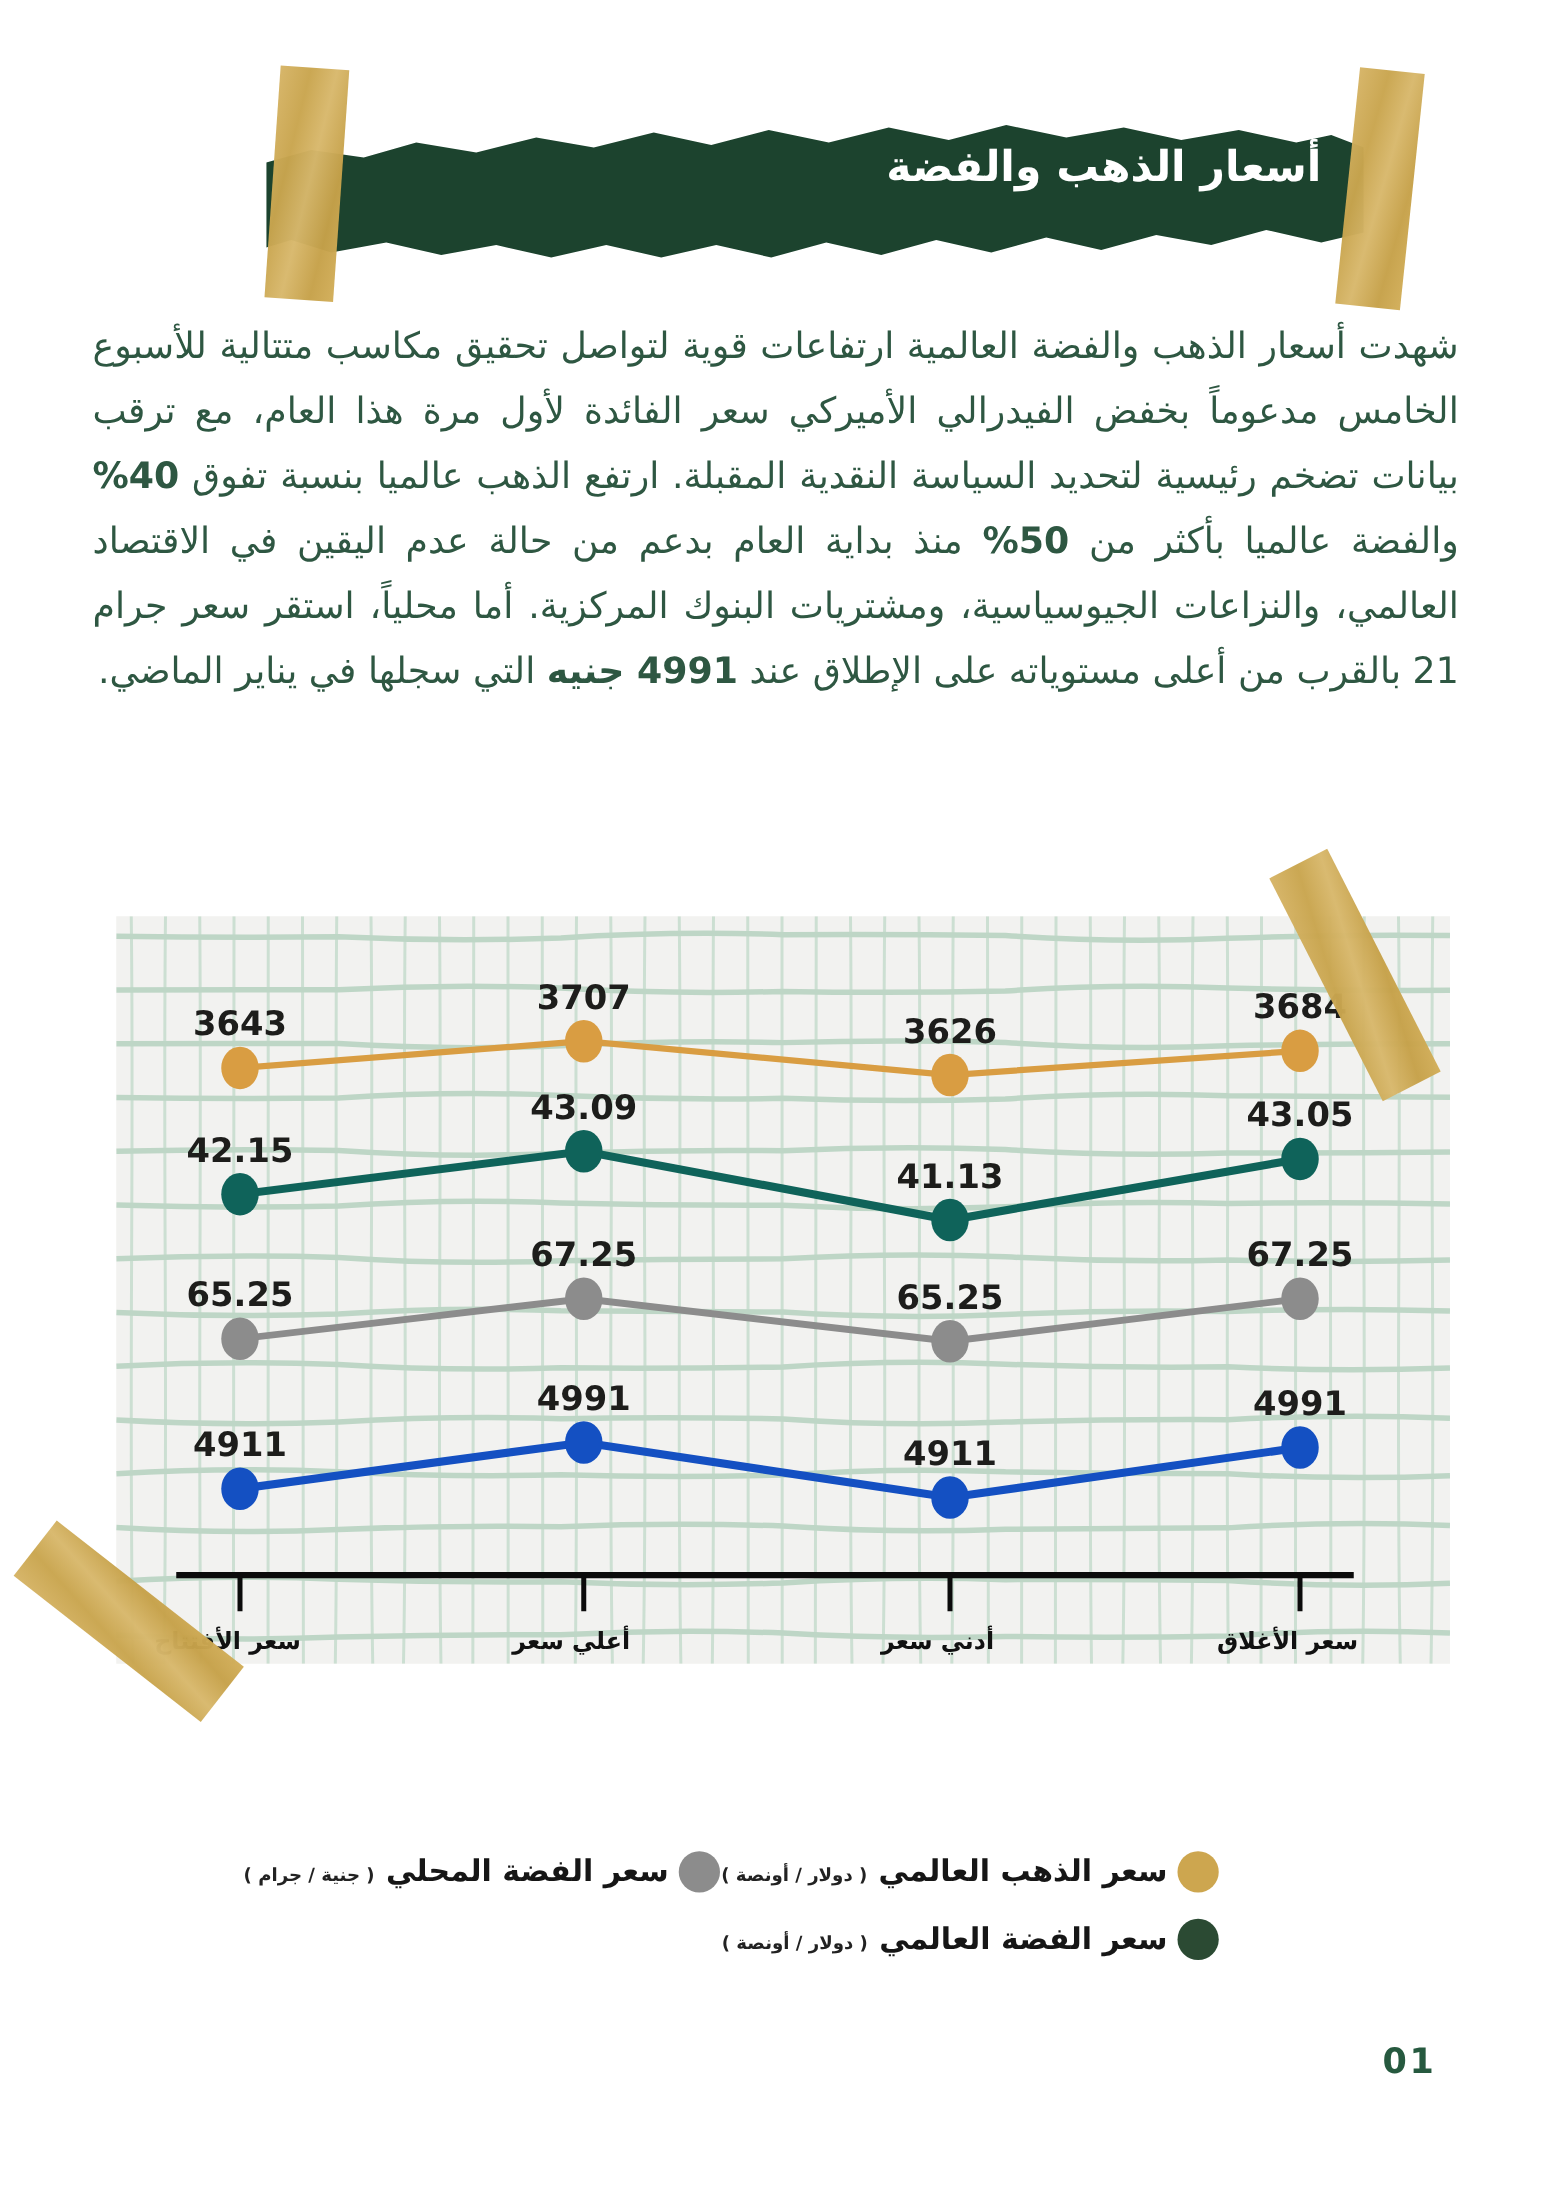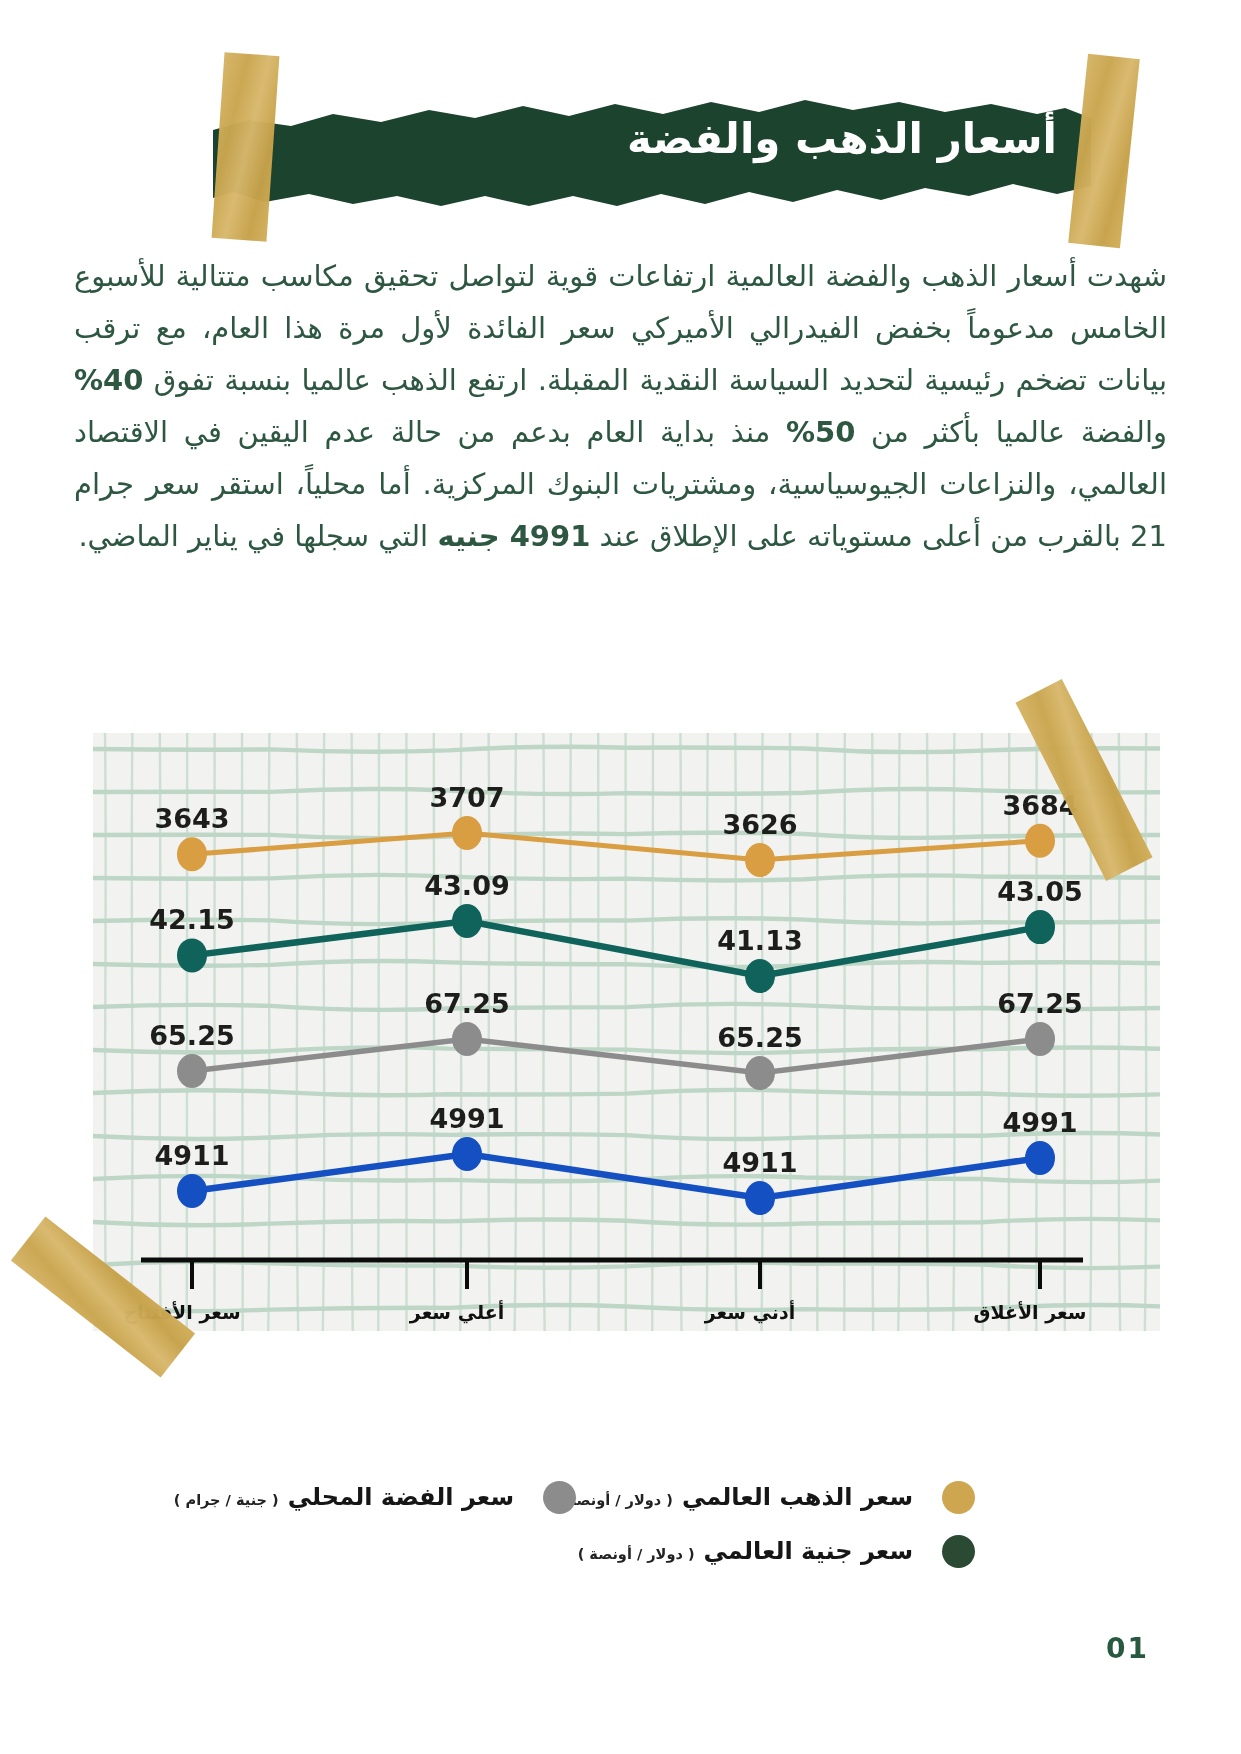--- a/index.html
+++ b/index.html
@@ -19,21 +19,21 @@
     font-family:"DejaVu Sans",sans-serif;
     overflow:hidden;
   }
   
   .banner{
     position:absolute;left:213px;top:90px;width:878px;height:128px;
   }
   .banner svg{position:absolute;inset:0;width:100%;height:100%;}
   .banner-title{
     position:absolute;right:34px;top:24px;
-    color:#ffffff;font-size:42px;font-weight:bold;
+    color:#ffffff;font-size:34px;font-weight:bold;
     direction:rtl;white-space:nowrap;
   }
   
   .tape{
     position:absolute;
     background:linear-gradient(100deg,#d6b466 0%,#c9a54e 28%,#d8b86c 52%,#c6a149 78%,#d2ae59 100%);
     opacity:.97;
   }
   .tape-banner-left{left:218px;top:54px;width:55px;height:186px;transform:rotate(4deg);}
   .tape-banner-right{left:1078px;top:56px;width:52px;height:190px;transform:rotate(6deg);}
@@ -53,21 +53,21 @@
     background:var(--paper);
   }
   .chart-wrap svg{position:absolute;inset:0;width:100%;height:100%;}
   
   .legend-col{
     position:absolute;direction:rtl;
   }
   .legend-col-right{right:266px;top:1480px;}
   .legend-col-left{right:665px;top:1480px;}
   .legend-row{
-    display:flex;align-items:center;gap:29px;height:34px;margin-bottom:20px;
+    display:flex;align-items:center;gap:8px;height:34px;margin-bottom:20px;
     white-space:nowrap;
   }
   .legend-swatch{width:33px;height:33px;border-radius:50%;flex:0 0 auto;}
   .legend-label{font-size:24px;font-weight:bold;color:#161616;}
   .legend-unit{font-size:14.5px;font-weight:bold;color:#222;margin-right:4px;}
   
   .page-number{
     position:absolute;right:92px;top:1632px;
     color:var(--page-num-green);font-size:28px;font-weight:bold;letter-spacing:2px;
   }
@@ -204,21 +204,21 @@
 <div class="tape tape-chart-tr"></div>
 <div class="tape tape-chart-bl"></div>
 
 <div class="legend-col legend-col-right" id="legend-right">
     <div class="legend-row">
       <span class="legend-swatch" style="background: rgb(205, 166, 79);"></span>
       <span><span class="legend-label">سعر الذهب العالمي</span><span class="legend-unit"> ( دولار / أونصة )</span></span>
     </div>
     <div class="legend-row">
       <span class="legend-swatch" style="background: rgb(43, 74, 51);"></span>
-      <span><span class="legend-label">سعر جنية العالمي</span><span class="legend-unit"> ( دولار / أونصة )</span></span>
+      <span><span class="legend-label">سعر الفضة العالمي</span><span class="legend-unit"> ( دولار / أونصة )</span></span>
     </div>
   </div>
 <div class="legend-col legend-col-left" id="legend-left">
     <div class="legend-row">
       <span class="legend-swatch" style="background: rgb(140, 140, 140);"></span>
       <span><span class="legend-label">سعر الفضة المحلي</span><span class="legend-unit"> ( جنية / جرام )</span></span>
     </div>
   </div>
 
 <div class="page-number">01</div>

